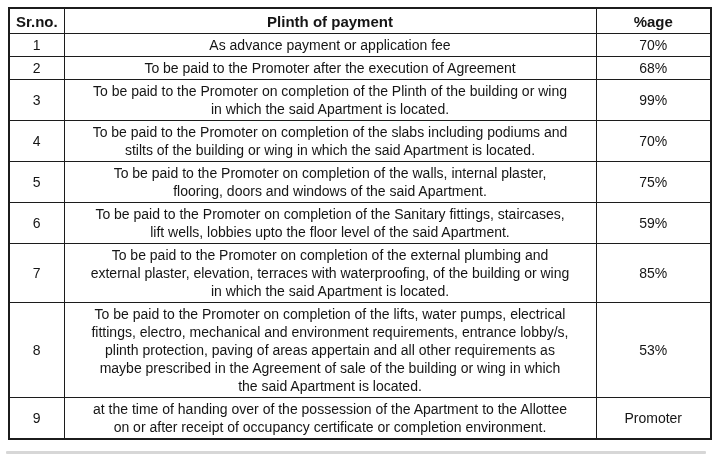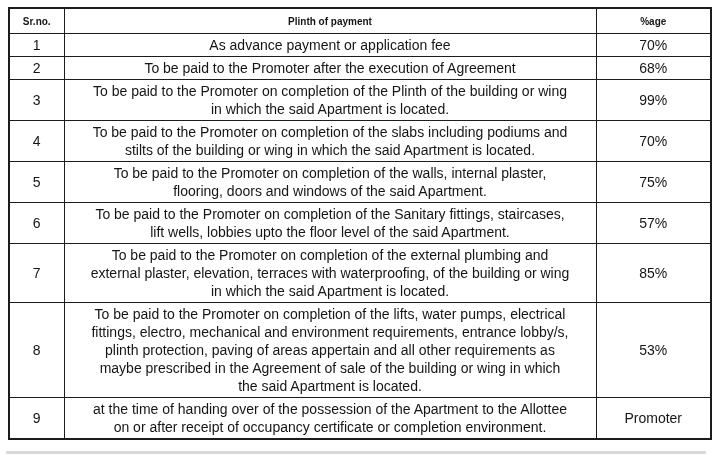--- a/index.html
+++ b/index.html
@@ -30,21 +30,21 @@
   col.col-sr  { width: 55px; }
   col.col-pct { width: 115px; }
   table.payment-table th,
   table.payment-table td {
     border: 1.5px solid #1c1c1c;
     text-align: center;
     vertical-align: middle;
     padding: 2px 6px;
   }
   table.payment-table th {
-    font-size: 10px;
+    font-size: 15px;
     font-weight: bold;
     line-height: 19px;
     height: 20px;
   }
   table.payment-table td {
     font-size: 14px;
     line-height: 18px;
   }
   td.stage-cell { white-space: pre-line; }
   td.sr-cell, td.pct-cell { white-space: nowrap; }
@@ -101,21 +101,21 @@
       <tr>
         <td class="sr-cell">5</td>
         <td class="stage-cell">To be paid to the Promoter on completion of the walls, internal plaster,
 flooring, doors and windows of the said Apartment.</td>
         <td class="pct-cell">75%</td>
       </tr>
       <tr>
         <td class="sr-cell">6</td>
         <td class="stage-cell">To be paid to the Promoter on completion of the Sanitary fittings, staircases,
 lift wells, lobbies upto the floor level of the said Apartment.</td>
-        <td class="pct-cell">57%</td>
+        <td class="pct-cell">59%</td>
       </tr>
       <tr>
         <td class="sr-cell">7</td>
         <td class="stage-cell">To be paid to the Promoter on completion of the external plumbing and
 external plaster, elevation, terraces with waterproofing, of the building or wing
 in which the said Apartment is located.</td>
         <td class="pct-cell">85%</td>
       </tr>
       <tr>
         <td class="sr-cell">8</td>

